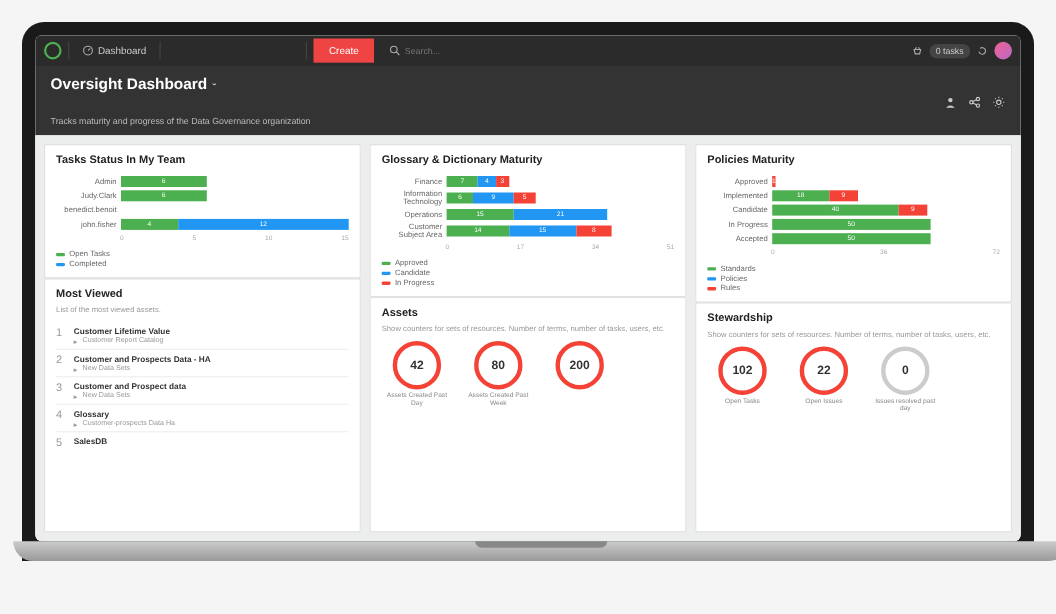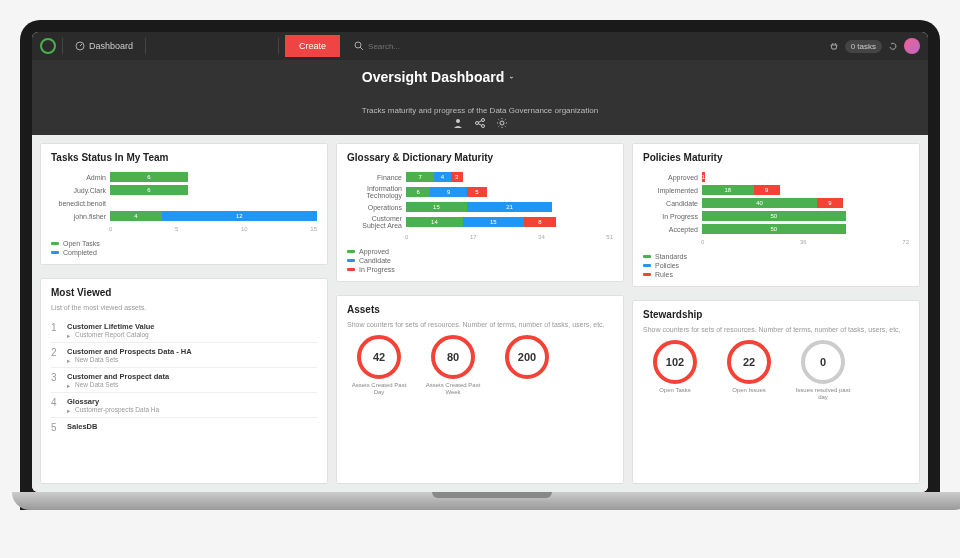--- a/index.html
+++ b/index.html
@@ -15,33 +15,33 @@
   .nav-item { display: flex; align-items: center; gap: 4px; padding: 4px 6px; cursor: pointer; }
   .nav-icon { width: 10px; height: 10px; display: inline-block; }
   .nav-icon svg { width: 100%; height: 100%; fill: #aaa; stroke: #aaa; }
   .sep { width: 1px; height: 16px; background: #444; }
   .create-btn { background: #ef4444; color: #fff; padding: 6px 14px; font-size: 9px; border: none; cursor: pointer; }
   .search-box { flex: 1; display: flex; align-items: center; gap: 4px; color: #888; padding-left: 8px; }
   .pill { background: #444; color: #ccc; font-size: 8px; padding: 2px 6px; border-radius: 8px; }
   .avatar { width: 16px; height: 16px; border-radius: 50%; background: linear-gradient(135deg,#f06292,#ba68c8); }
 
   
-  .titlebar { background: #333; color: #fff; padding: 8px 14px; display: flex; align-items: center; flex-direction: column; }
+  .titlebar { background: #333; color: #fff; padding: 8px 14px; display: flex; align-items: center; }
   .titlebar .left { flex: 1; }
   .titlebar h1 { font-size: 14px; font-weight: 600; display: inline-flex; align-items: center; gap: 6px; }
   .titlebar .subtitle { font-size: 8px; color: #bbb; margin-top: 20px; }
   .titlebar .icons { display: flex; gap: 10px; color: #ccc; }
   .titlebar .icon { width: 12px; height: 12px; }
 
   
   .grid { flex: 1; overflow: hidden; background: #eceded; padding: 8px; display: grid; grid-template-columns: 1fr 1fr 1fr; gap: 8px; font-size: 8px; color: #333; }
   .card { background: #fff; border: 1px solid #e0e0e0; border-radius: 2px; padding: 8px 10px; display: flex; flex-direction: column; }
   .card h2 { font-size: 10px; font-weight: 700; margin-bottom: 6px; color: #222; }
   .card .desc { font-size: 7px; color: #999; margin-bottom: 6px; line-height: 1.2; }
-  .col { display: flex; flex-direction: column; gap: 13px; overflow: hidden; }
+  .col { display: flex; flex-direction: column; gap: 0; overflow: hidden; }
 
   
   .bar-row { display: flex; align-items: center; gap: 4px; margin: 3px 0; font-size: 7px; }
   .bar-label { width: 55px; text-align: right; color: #666; line-height: 1; }
   .bar-track { flex: 1; display: flex; height: 10px; position: relative; }
   .seg { height: 100%; display: flex; align-items: center; justify-content: center; color: #fff; font-size: 6px; }
   .seg.green { background: #4caf50; }
   .seg.blue { background: #2196f3; }
   .seg.red { background: #f44336; }
   .axis { display: flex; justify-content: space-between; font-size: 6px; color: #aaa; padding: 2px 0 4px 58px; }

